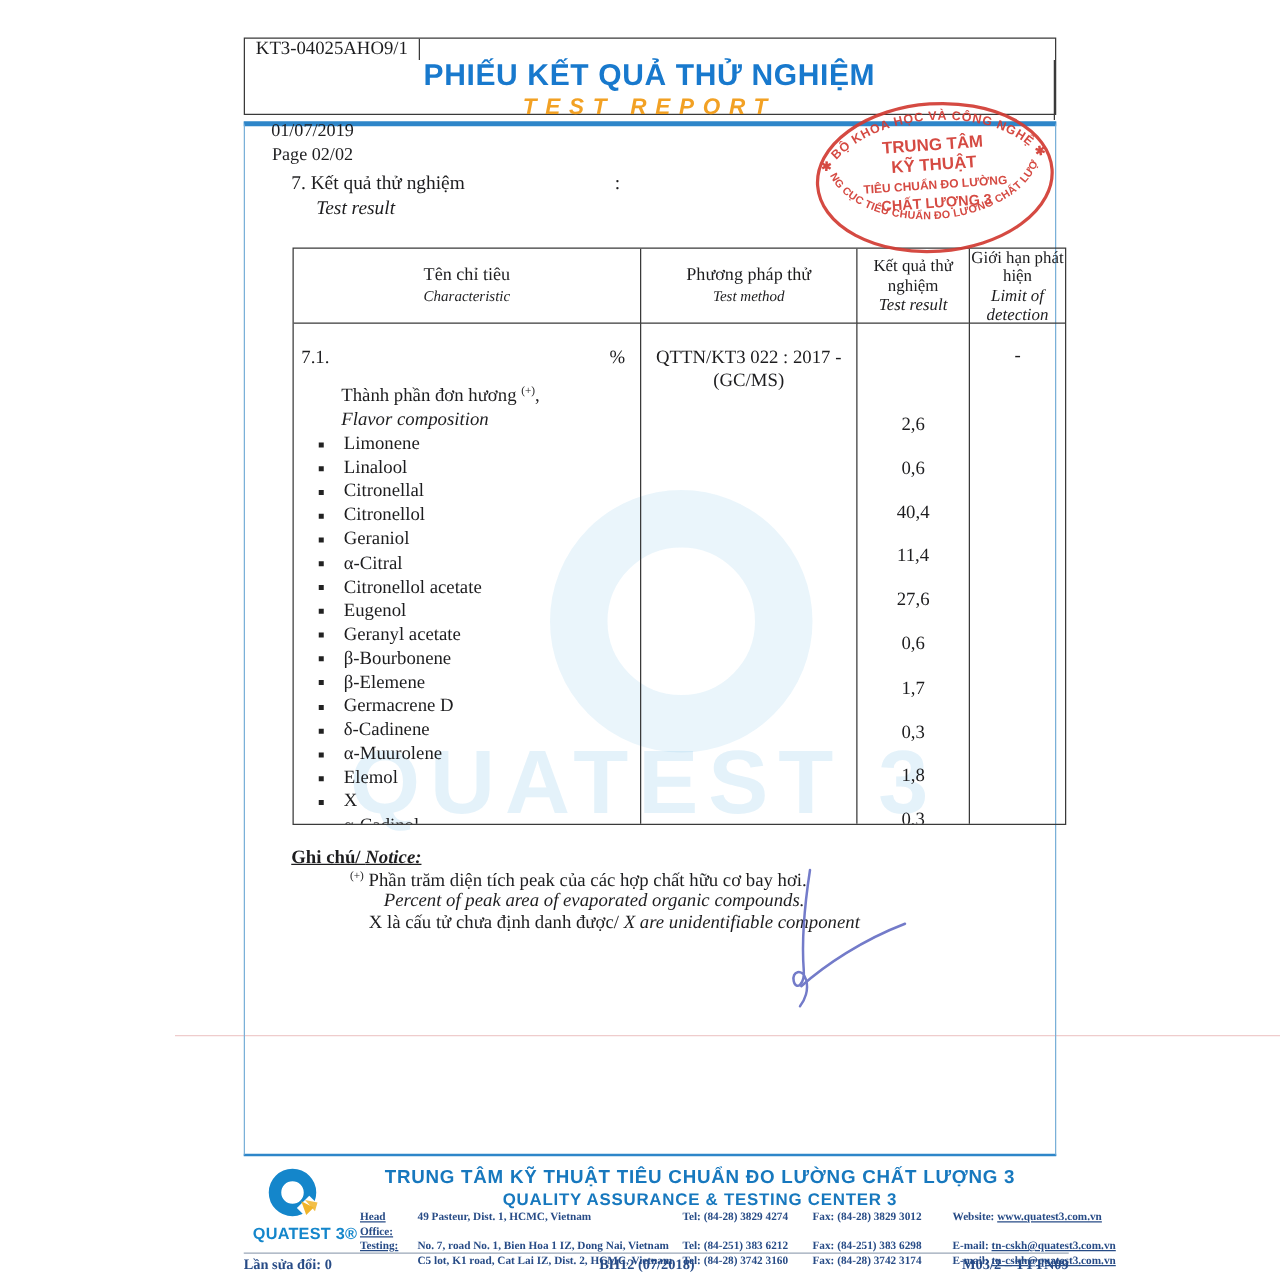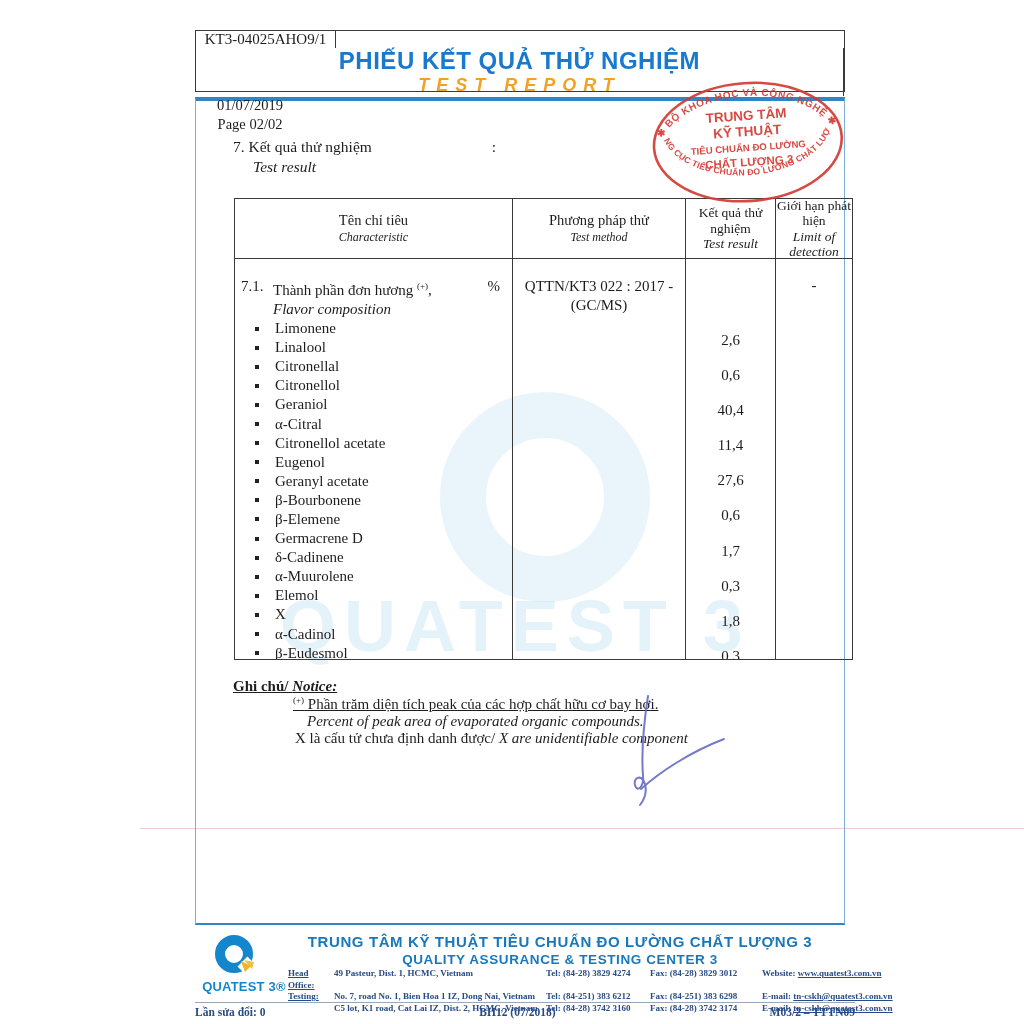--- a/index.html
+++ b/index.html
@@ -41,36 +41,36 @@
   .th{border-bottom:1.5px solid #3a3a3a;display:flex;flex-direction:column;justify-content:center;
       align-items:center;text-align:center;line-height:17px;}
   .td{overflow:hidden;}
   .bl{border-left:1px solid #3a3a3a;}
   .th-vi{font-size:14.5px;}
   .th-en{font-size:12px;font-style:italic;}
   .th.narrow .th-vi,.th.narrow .th-en{font-size:13.5px;line-height:15.5px;}
   .c1{padding:18px 6px 0 6px;box-sizing:border-box;}
   .row71{display:flex;font-size:15px;line-height:19px;}
   .row71 .idx{width:32px;}
-  .row71 .nm{flex:1;}
+  .row71 .nm{flex:1;margin-top:26px;}
   .row71 .unit{margin-right:6px;}
   sup{font-size:9px;}
   .row71b{font-size:15px;font-style:italic;line-height:19px;padding-left:32px;}
   .c-row{display:flex;align-items:center;height:19.1px;font-size:15px;padding-left:14px;}
   .sq{display:inline-block;width:4px;height:4px;background:#222;margin-right:16px;flex:0 0 auto;}
   .c2{padding-top:18px;text-align:center;font-size:15px;line-height:19px;box-sizing:border-box;}
   .c3{padding-top:56px;box-sizing:border-box;}
   .v-row{height:19.1px;font-size:15px;text-align:center;line-height:19.1px;margin-top:16px;}
   .c4{padding-top:18px;text-align:center;font-size:15px;box-sizing:border-box;}
 
   
   .notes{position:absolute;left:233px;top:678px;z-index:1;font-size:15px;}
   .notes-h{font-weight:bold;text-decoration:underline;}
   .notes-h .en{font-style:italic;}
-  .nl1{position:absolute;left:60px;top:17px;width:420px;white-space:nowrap;text-decoration:underline;}
+  .nl1{position:absolute;left:47px;top:17px;width:420px;white-space:nowrap;}
   .nl2{position:absolute;left:74px;top:35px;font-style:italic;white-space:nowrap;}
   .nl3{position:absolute;left:62px;top:52px;white-space:nowrap;}
   .nl3 .en{font-style:italic;}
 
   
   .sig{position:absolute;left:612px;top:692px;z-index:2;}
   .stamp{position:absolute;left:646px;top:78px;z-index:3;transform:rotate(-4deg);opacity:.92;}
   .stamp text{font-family:"Liberation Sans",sans-serif;font-weight:bold;fill:#d23b33;}
 
   .scanline{position:absolute;left:140px;top:828px;width:884px;height:1px;

